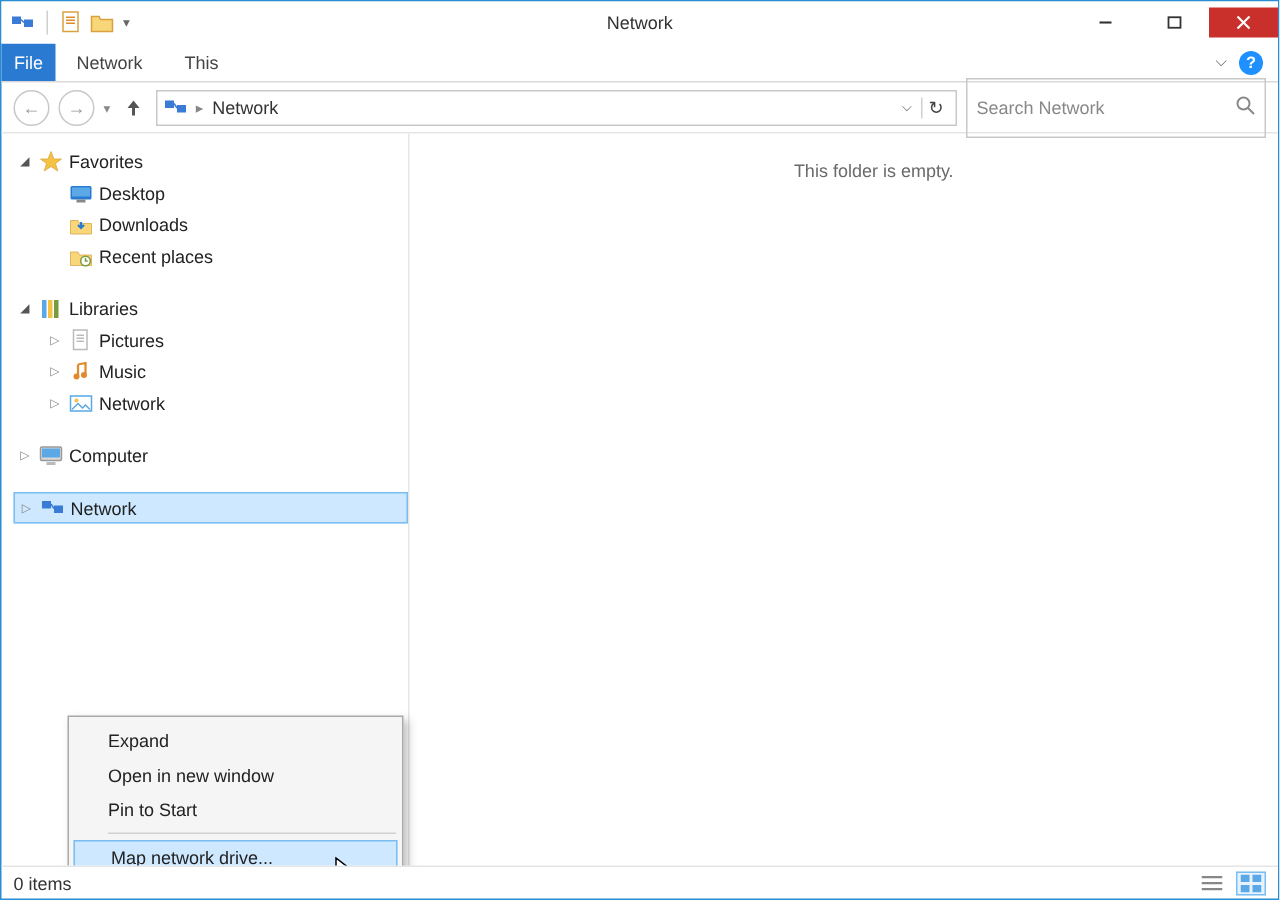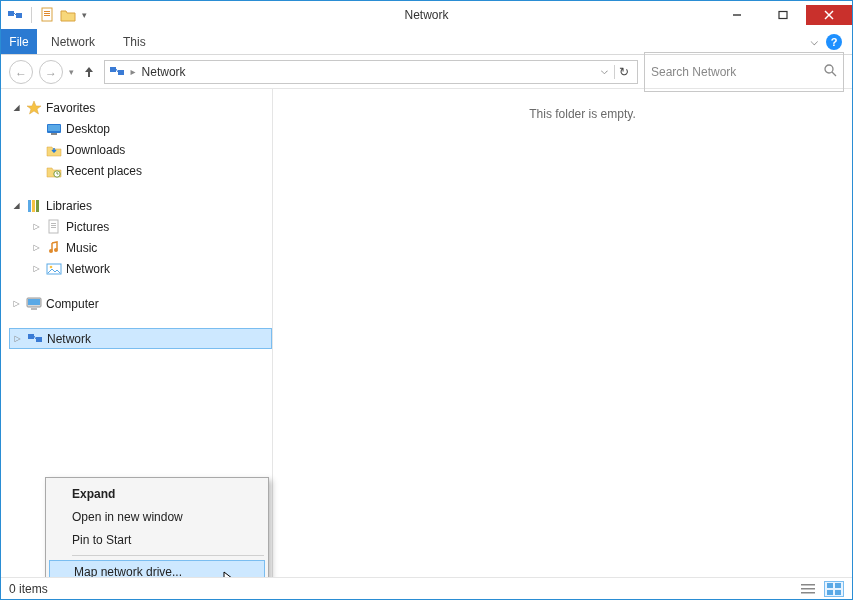--- a/index.html
+++ b/index.html
@@ -55,21 +55,21 @@
   .tw { width: 11px; height: 11px; display: flex; align-items: center; justify-content: center; color: #555; font-size: 9px; }
   .tw.open::before { content: "◢"; font-size: 8px; color: #555; }
   .tw.closed::before { content: "▷"; font-size: 8px; color: #888; }
   .tw.none { visibility: hidden; }
   .ico { width: 16px; height: 16px; display: inline-flex; align-items: center; justify-content: center; }
   .lbl { font-size: 12px; color: #222; }
 
   
   .ctxmenu { position: absolute; left: 44px; top: 388px; width: 224px; background: #f5f5f5; border: 1px solid #a9a9a9; box-shadow: 3px 3px 6px rgba(0,0,0,0.25); padding: 4px 2px; z-index: 10; }
   .ctx-item { height: 23px; display: flex; align-items: center; padding: 0 20px 0 24px; font-size: 12px; color: #222; }
-  .ctx-item.bold { font-weight: 700; }
+  .ctx-item.bold { font-weight: 400; }
   .ctx-sep { height: 1px; background: #d0d0d0; margin: 4px 2px 4px 24px; }
   .ctx-item.hover { background: #cde8ff; border: 1px solid #7abdf0; margin: 0 1px; }
 
   .cursor { position: absolute; left: 222px; top: 482px; z-index: 20; pointer-events: none; }
 
   
   .status { height: 22px; border-top: 1px solid #e5e5e5; display: flex; align-items: center; padding: 0 8px; font-size: 12px; color: #333; }
   .status-right { margin-left: auto; display: flex; gap: 6px; color: #6b6b6b; }
   .view-btn { width: 20px; height: 16px; display: flex; align-items: center; justify-content: center; border: 1px solid transparent; }
   .view-btn.sel { border-color: #7abdf0; background: #e6f3ff; }

